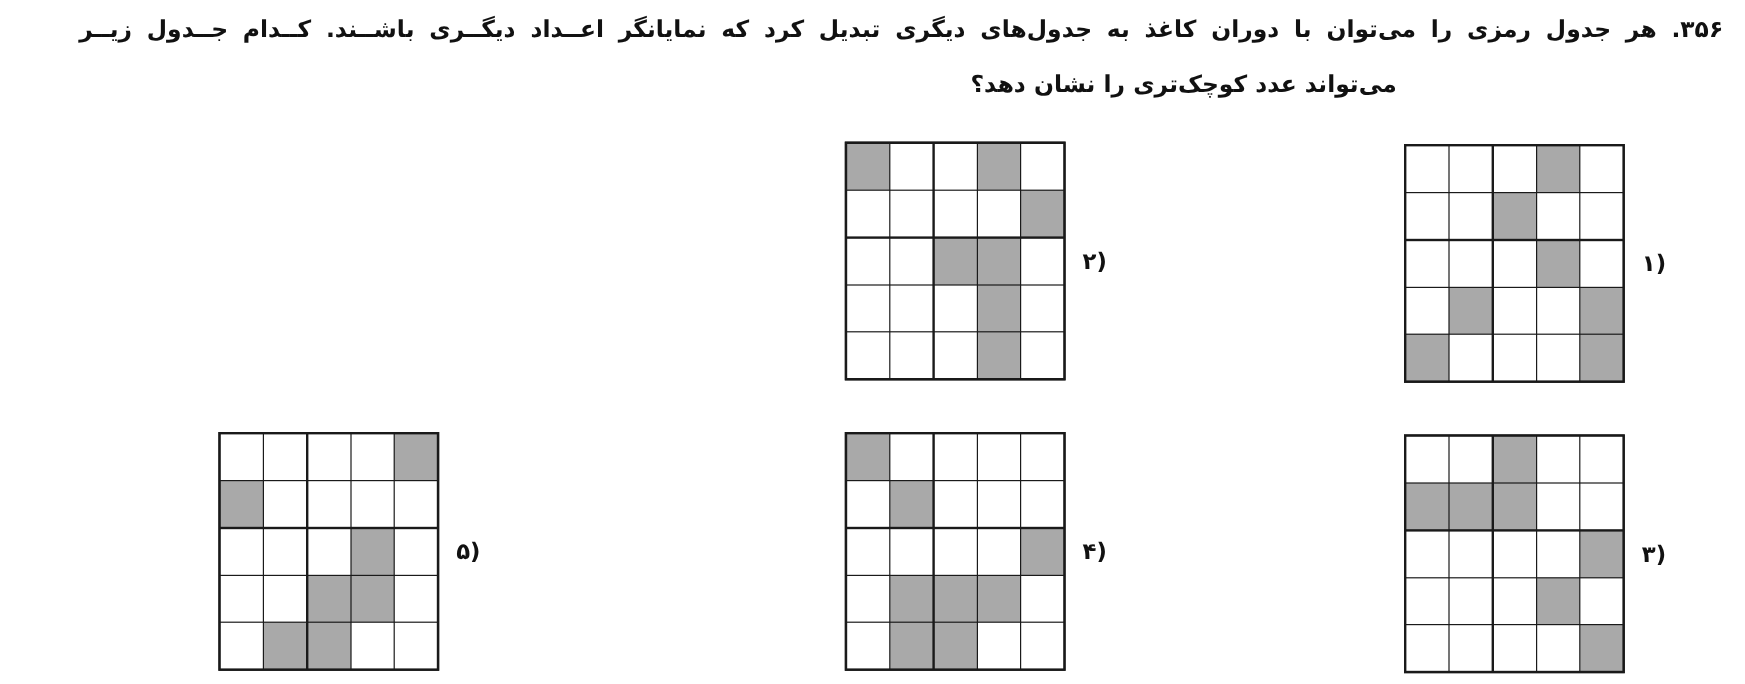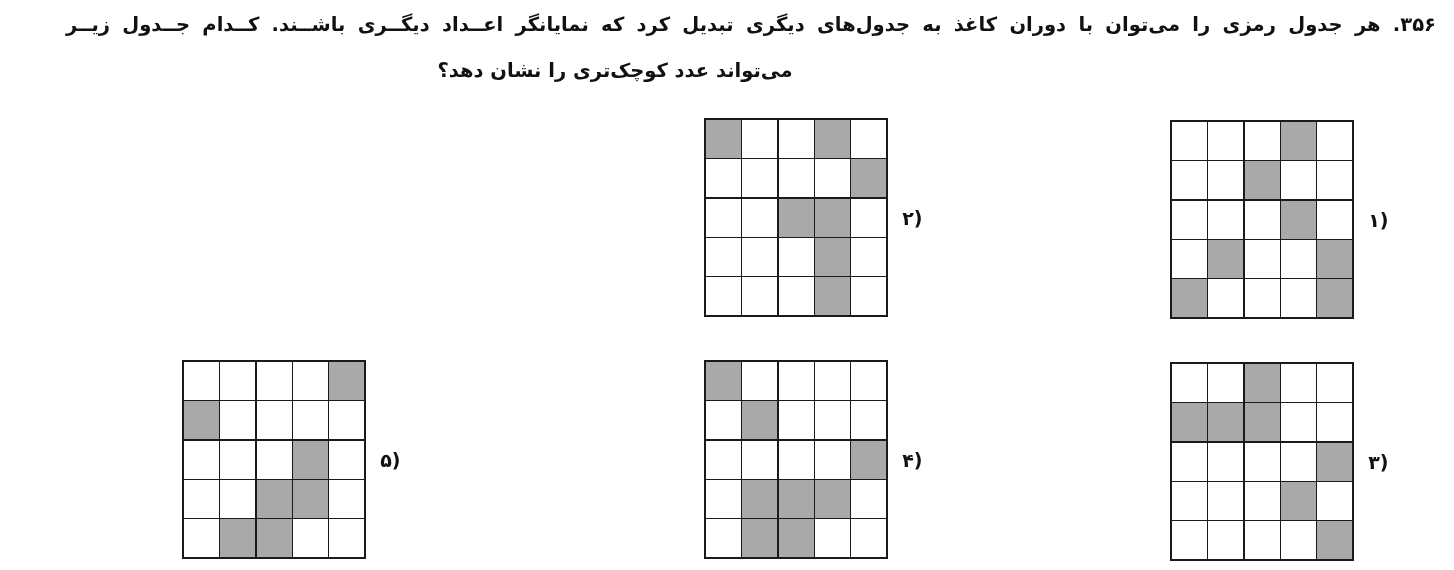--- a/index.html
+++ b/index.html
@@ -34,21 +34,21 @@
     white-space: nowrap;
     margin-left: 48px;
   }
   .q-line.first {
     text-align: justify;
     text-align-last: justify;
     white-space: normal;
   }
   .q-line.second {
     margin-top: 16px;
-    text-align: center;
+    text-align: right;
     padding-right: 290px;
   }
 
   
   .option {
     position: absolute;
     display: flex;
     flex-direction: row;   
     align-items: center;
   }

